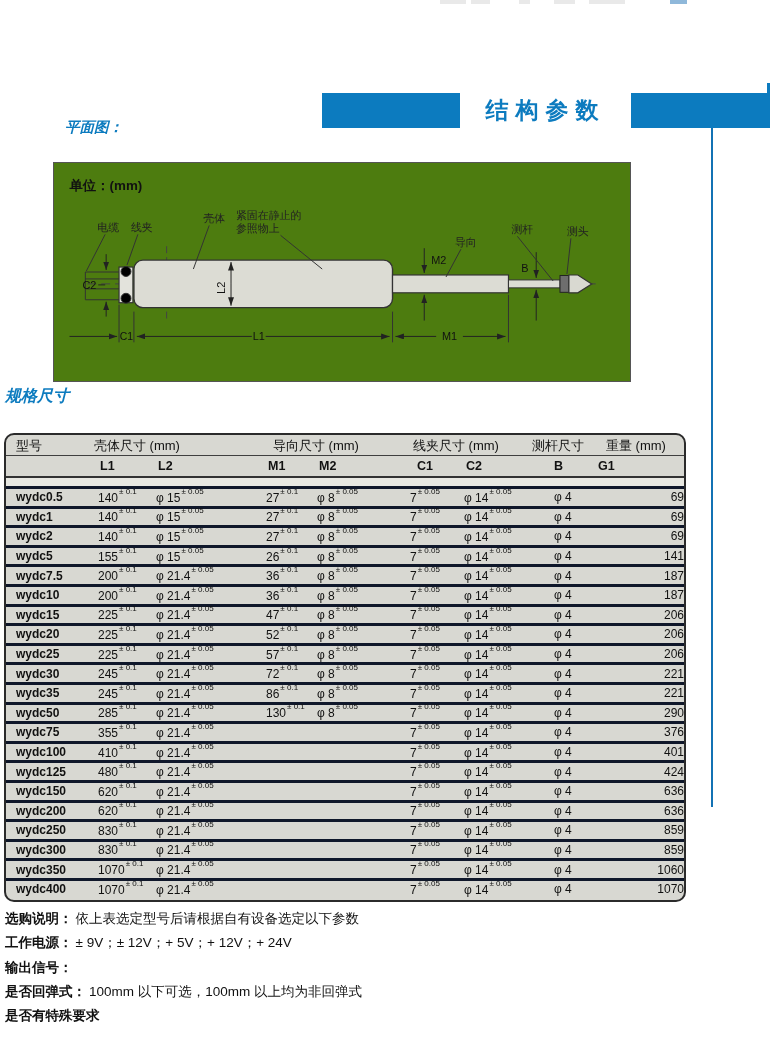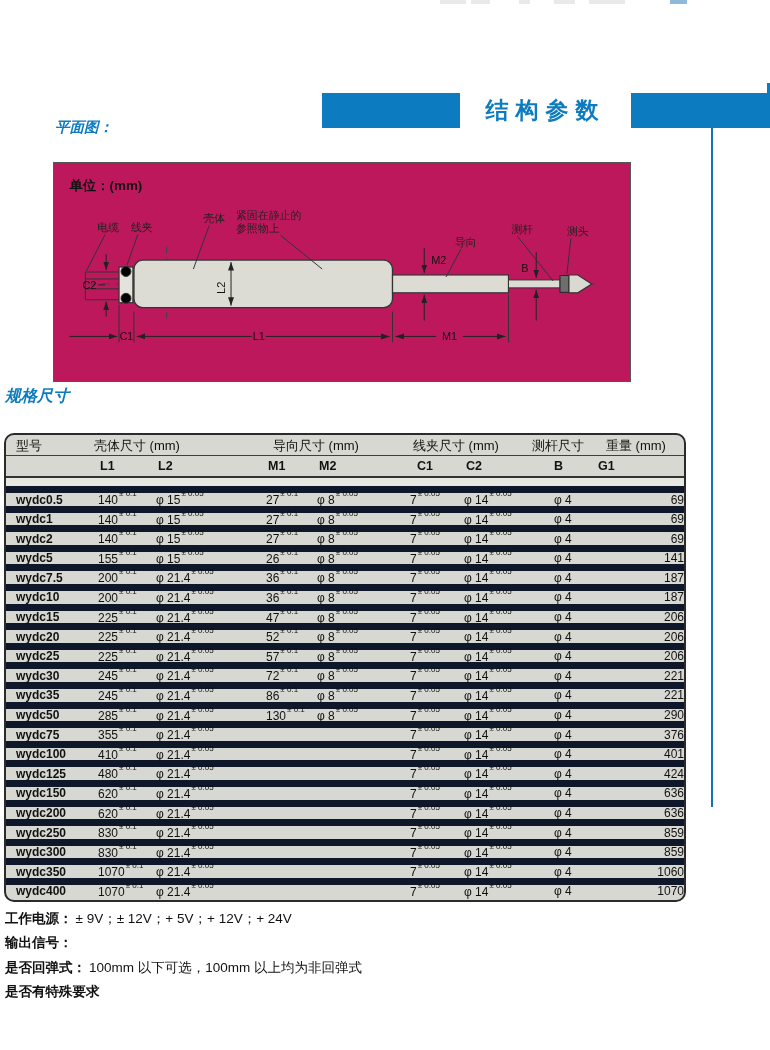--- a/index.html
+++ b/index.html
@@ -11,39 +11,39 @@
 
   
   .hdr-bar{position:absolute;top:93px;height:35px;background:#0c7bbf}
   .hdr-bar.left{left:322px;width:138px}
   .hdr-bar.right{left:631px;width:139px}
   .hdr-title{position:absolute;top:93px;left:460px;width:171px;height:35px;line-height:35px;
              text-align:center;color:#0c7bbf;font-size:23px;font-weight:bold;letter-spacing:7px;white-space:nowrap}
   .edge-tick{position:absolute;left:767px;top:83px;width:3px;height:10px;background:#0c7bbf}
   .vrule{position:absolute;left:711px;top:128px;width:2px;height:679px;background:#1372b4}
 
-  .plan-label{position:absolute;left:55px;top:118px;font-size:14.5px;font-weight:bold;
+  .plan-label{position:absolute;left:65px;top:118px;font-size:14.5px;font-weight:bold;
               font-style:italic;color:#0c7bbf}
 
   
   .diagram{position:absolute;left:53px;top:162px;width:578px;height:220px;box-sizing:border-box;
-           border:1.5px solid #555;background:#be185d}
+           border:1.5px solid #555;background:#4d7c0f}
   .diagram svg{position:absolute;left:0;top:0;width:100%;height:100%;font-family:"Liberation Sans",sans-serif}
 
   .spec-title{position:absolute;left:5px;top:386px;font-size:16px;font-weight:bold;
               font-style:italic;color:#0c7bbf}
 
   
   .spec-table{position:absolute;left:4px;top:433px;width:682px;box-sizing:border-box;
               border:2px solid #2b2b2b;border-radius:10px;background:#d8d8d2;overflow:hidden;padding-bottom:3px}
   .grid9{display:grid;grid-template-columns:88px 56px 104px 54px 100px 54px 84px 52px 1fr}
   .thead-group{height:20px;align-items:center}
   .thead-sub{height:20px;align-items:center;border-top:1px solid #3f3f3f}
   .spacer{height:8px;border-top:2px solid #333;background:#e8e8e2}
-  .trow{height:19.6px;box-sizing:border-box;border-top:7px solid #0f172a;align-items:center}
+  .trow{height:19.6px;box-sizing:border-box;border-top:3px solid #0f172a;align-items:center}
   .cell{font-size:12px;line-height:1;white-space:nowrap;overflow:visible}
   .g{font-weight:normal;font-size:13px}
   .sub{font-weight:bold;font-size:12.5px}
   .p-model{padding-left:10px}
   .g-guide{padding-left:19px}
   .g-clamp{padding-left:5px}
   .g-rod{margin-left:-14px}
   .g-weight{padding-left:8px}
   .s-l1{padding-left:6px}.s-l2{padding-left:8px}.s-m1{padding-left:14px}.s-m2{padding-left:11px}
   .s-c1{padding-left:9px}.s-c2{padding-left:4px}.s-b{padding-left:8px}.s-g1{text-align:left}
@@ -426,20 +426,24 @@
         <div class="cell c-c1"><span>7</span><sup>± 0.05</sup></div>
         <div class="cell c-c2"><span>φ 14</span><sup>± 0.05</sup></div>
         <div class="cell c-b"><span>φ 4</span></div>
         <div class="cell c-g1"><span>1070</span></div>
       </div>
     </div>
 </div>
 
 <div class="notes">
     <div class="note-line">
+      <span class="note-label">选购说明：</span>
+      <span class="note-text">依上表选定型号后请根据自有设备选定以下参数</span>
+    </div>
+    <div class="note-line">
       <span class="note-label">工作电源：</span>
       <span class="note-text">± 9V；± 12V；+ 5V；+ 12V；+ 24V</span>
     </div>
     <div class="note-line">
       <span class="note-label">输出信号：</span>
     </div>
     <div class="note-line">
       <span class="note-label">是否回弹式：</span>
       <span class="note-text">100mm 以下可选，100mm 以上均为非回弹式</span>
     </div>

